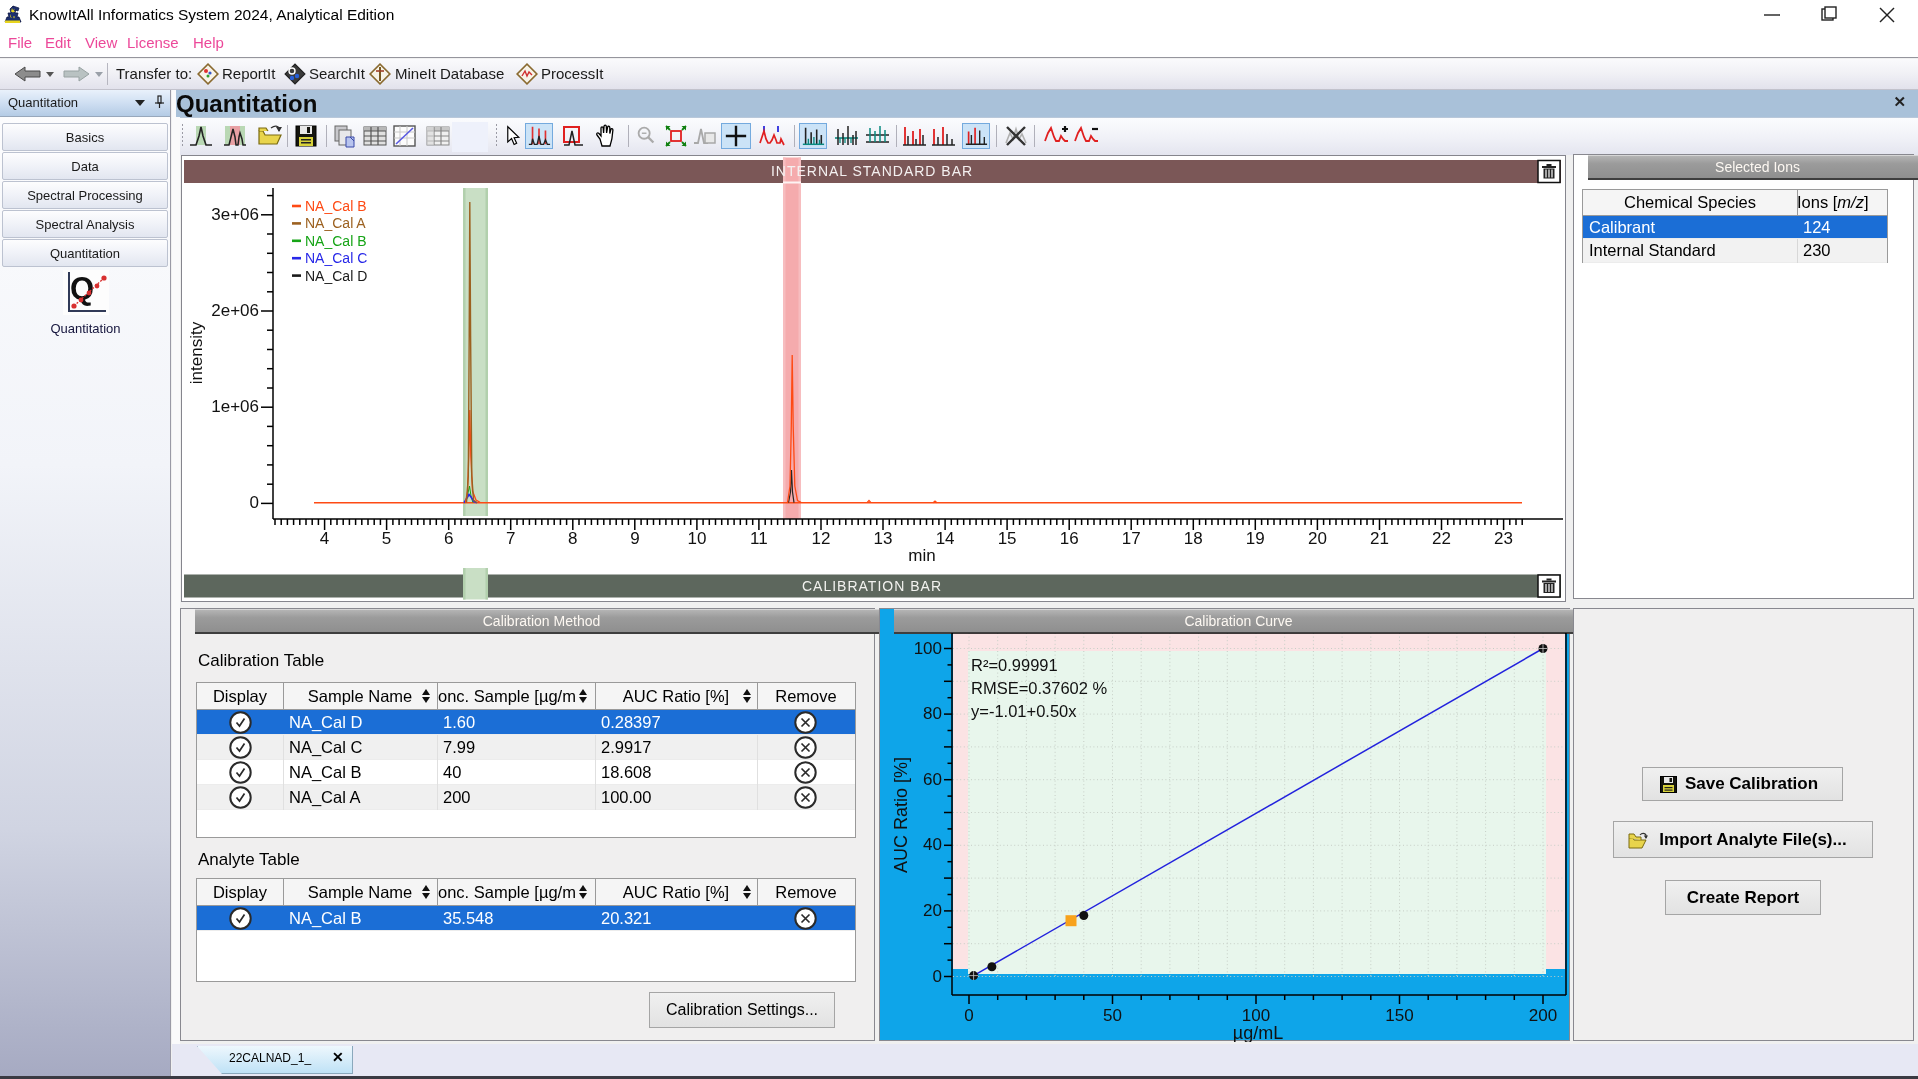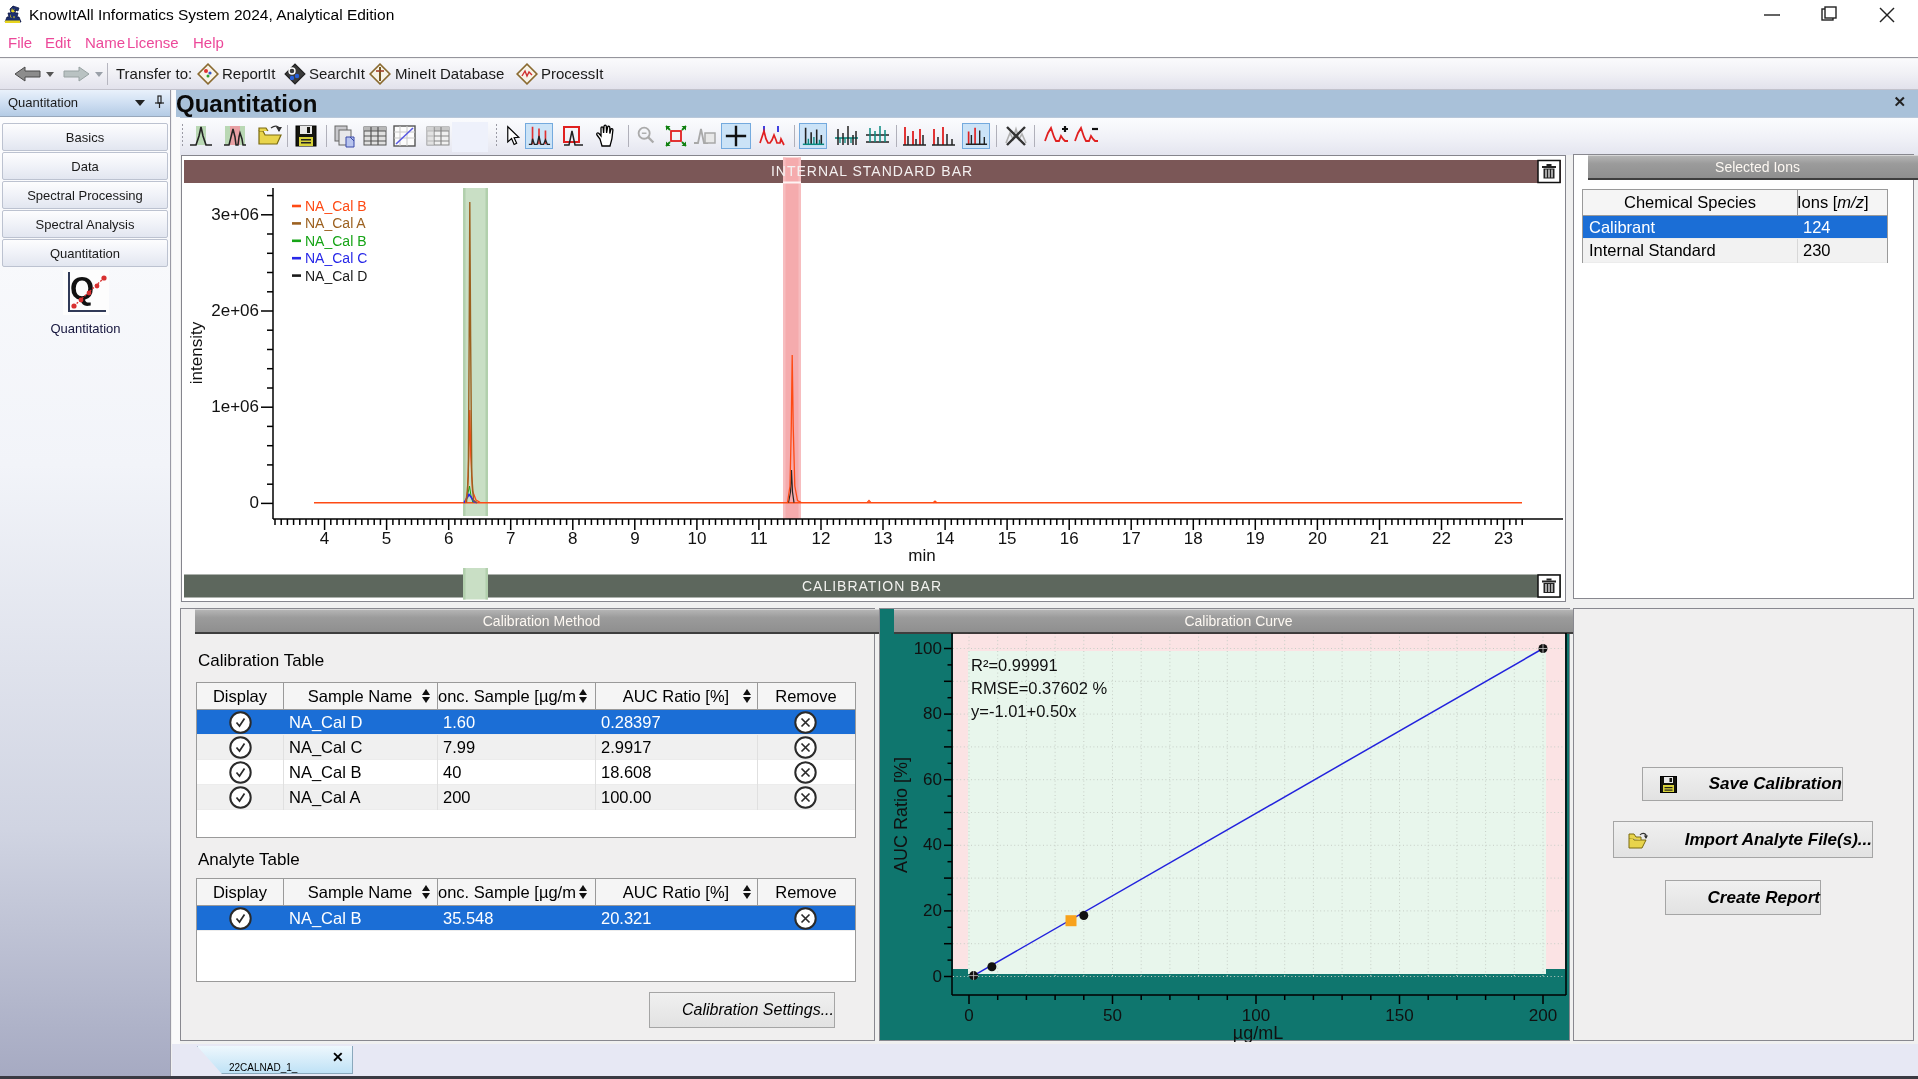--- a/index.html
+++ b/index.html
@@ -36,28 +36,28 @@
 
 #chartpanel { left:181px; top:155px; width:1385px; height:447px; background:#ffffff; border:1px solid #85858d; }
 
 
 #selions { left:1573px; top:154px; width:341px; height:445px; background:#ffffff; border:1px solid #88888f; }
 .phead { position:absolute; left:14px; top:0; width:100%; height:25px; background:linear-gradient(180deg,#b4b4b4 0%,#9b9b9b 35%,#8f8f8f 100%); border-top:1px solid #d6d6d6; border-bottom:2px solid #3e3e3e; color:#fdf8f2; font-size:14px; text-align:center; line-height:22px; }
 #quantanal { left:1573px; top:608px; width:341px; height:433px; background:#f0efef; border:1px solid #88888f; }
 
 
 #calmethod { left:180px; top:608px; width:695px; height:433px; background:#f0efef; border:1px solid #88888f; }
-#calcurve { left:879px; top:608px; width:691px; height:433px; background:#0f766e; border:1px solid #88888f;padding-left:8px; }
+#calcurve { left:879px; top:608px; width:691px; height:433px; background:#0ea5e9; border:1px solid #88888f;padding-left:8px; }
 
 
 .dtable { position:absolute; background:#fff; border:1px solid #9a9a9a; font-size:16.5px; }
 .drow { position:absolute; left:0; width:100%; }
 .sel { background:#1b6ed6; color:#fff; }
 
-.btn { position:absolute; background:linear-gradient(180deg,#f0f0f0,#e2e2e2); border:1px solid #a5a5a5; text-align:right; font-size:16px; color:#000;font-style:italic; }
+.btn { position:absolute; background:linear-gradient(180deg,#f0f0f0,#e2e2e2); border:1px solid #a5a5a5; text-align:center; font-size:16px; color:#000; }
 .thead { position:absolute; left:0; top:0; width:100%; background:#f5f5f5; border-bottom:1px solid #9a9a9a; }
 .hc { position:absolute; top:4px; text-align:center; }
 .cl { position:absolute; top:0; width:1px; height:27px; background:#9a9a9a; }
 .rl { position:absolute; top:0; width:1px; height:25px; background:#e0e0e0; }
 .drow { border-bottom:1px solid #ececec; }
 .sortarr { position:absolute; top:6px; width:8px; height:14px; }
 .ck { position:absolute; top:1px; width:23px; height:23px; }
 
 
 #tabbar { left:180px; top:1044px; width:1738px; height:32px; background:#e7e8f4; }
@@ -82,21 +82,21 @@
       <rect x="66" y="9" width="11" height="11" fill="none" stroke="#222" stroke-width="1.4"></rect>
       <rect x="69" y="7" width="11" height="11" fill="#fff" stroke="#222" stroke-width="1.4"></rect>
       <line x1="124" y1="8" x2="138" y2="22" stroke="#222" stroke-width="1.4"></line>
       <line x1="138" y1="8" x2="124" y2="22" stroke="#222" stroke-width="1.4"></line>
     </svg>
   </div>
 
   <div class="abs" id="menubar">
     <span style="left:8px">File</span>
     <span style="left:45px">Edit</span>
-    <span style="left:85px">Name</span>
+    <span style="left:85px">View</span>
     <span style="left:127px">License</span>
     <span style="left:193px">Help</span>
   </div>
 
   <div class="abs" id="toolbar">
     <svg class="abs" style="left:14px;top:5px" width="90" height="20" viewBox="0 0 90 20">
       <polygon points="1,10 11,3 11,7 26,7 26,13 11,13 11,17" fill="#8c8c8c" stroke="#4a4a4a" stroke-width="1"></polygon>
       <polygon points="32,8 40,8 36,13" fill="#555"></polygon>
       <polygon points="75,10 65,3 65,7 50,7 50,13 65,13 65,17" fill="#b9c2c2" stroke="#98a2a2" stroke-width="1"></polygon>
       <polygon points="81,8 89,8 85,13" fill="#9aa0a8"></polygon>
@@ -892,18 +892,18 @@
           <path d="M1 6 L1 16 L14 16 L18 8 L6 8 L5 6 Z" fill="#e8d44c" stroke="#7a6a10"></path>
           <path d="M1 6 L1 2 L6 2 L8 5 L13 5 L13 8" fill="#e8d44c" stroke="#7a6a10"></path>
           <path d="M12 3 C14 0.5 17 1 18 3 L18 6" stroke="#333" stroke-width="1.2" fill="none"></path>
           <path d="M18 7 L15.8 3.4 L20 3.4 Z" fill="#333"></path>
         </svg><span style="margin-left:20px">Import Analyte File(s)...</span></div>
     <div class="btn" style="left:91px;top:271px;width:156px;height:35px;line-height:33px;font-weight:bold;font-size:17px">Create Report</div>
   </div>
 
   <div class="abs" id="tabbar">
     <div style="position:absolute;left:17px;top:2px;width:156px;height:28px;background:linear-gradient(180deg,#eef7fd,#bfe2f6);border:1px solid #8aa8bc;border-top:none;clip-path:polygon(0 0, 100% 0, 100% 100%, 16% 100%);"></div>
-    <span style="position:absolute;left:49px;top:18px;font-size:10px">22CALNAD_1_</span>
+    <span style="position:absolute;left:49px;top:7px;font-size:12px">22CALNAD_1_</span>
     <span style="position:absolute;left:152px;top:5px;font-size:14px;font-weight:bold">✕</span>
   </div>
   <div class="abs" id="bottomstrip"></div>
 
 </div>
 
 </body></html>

